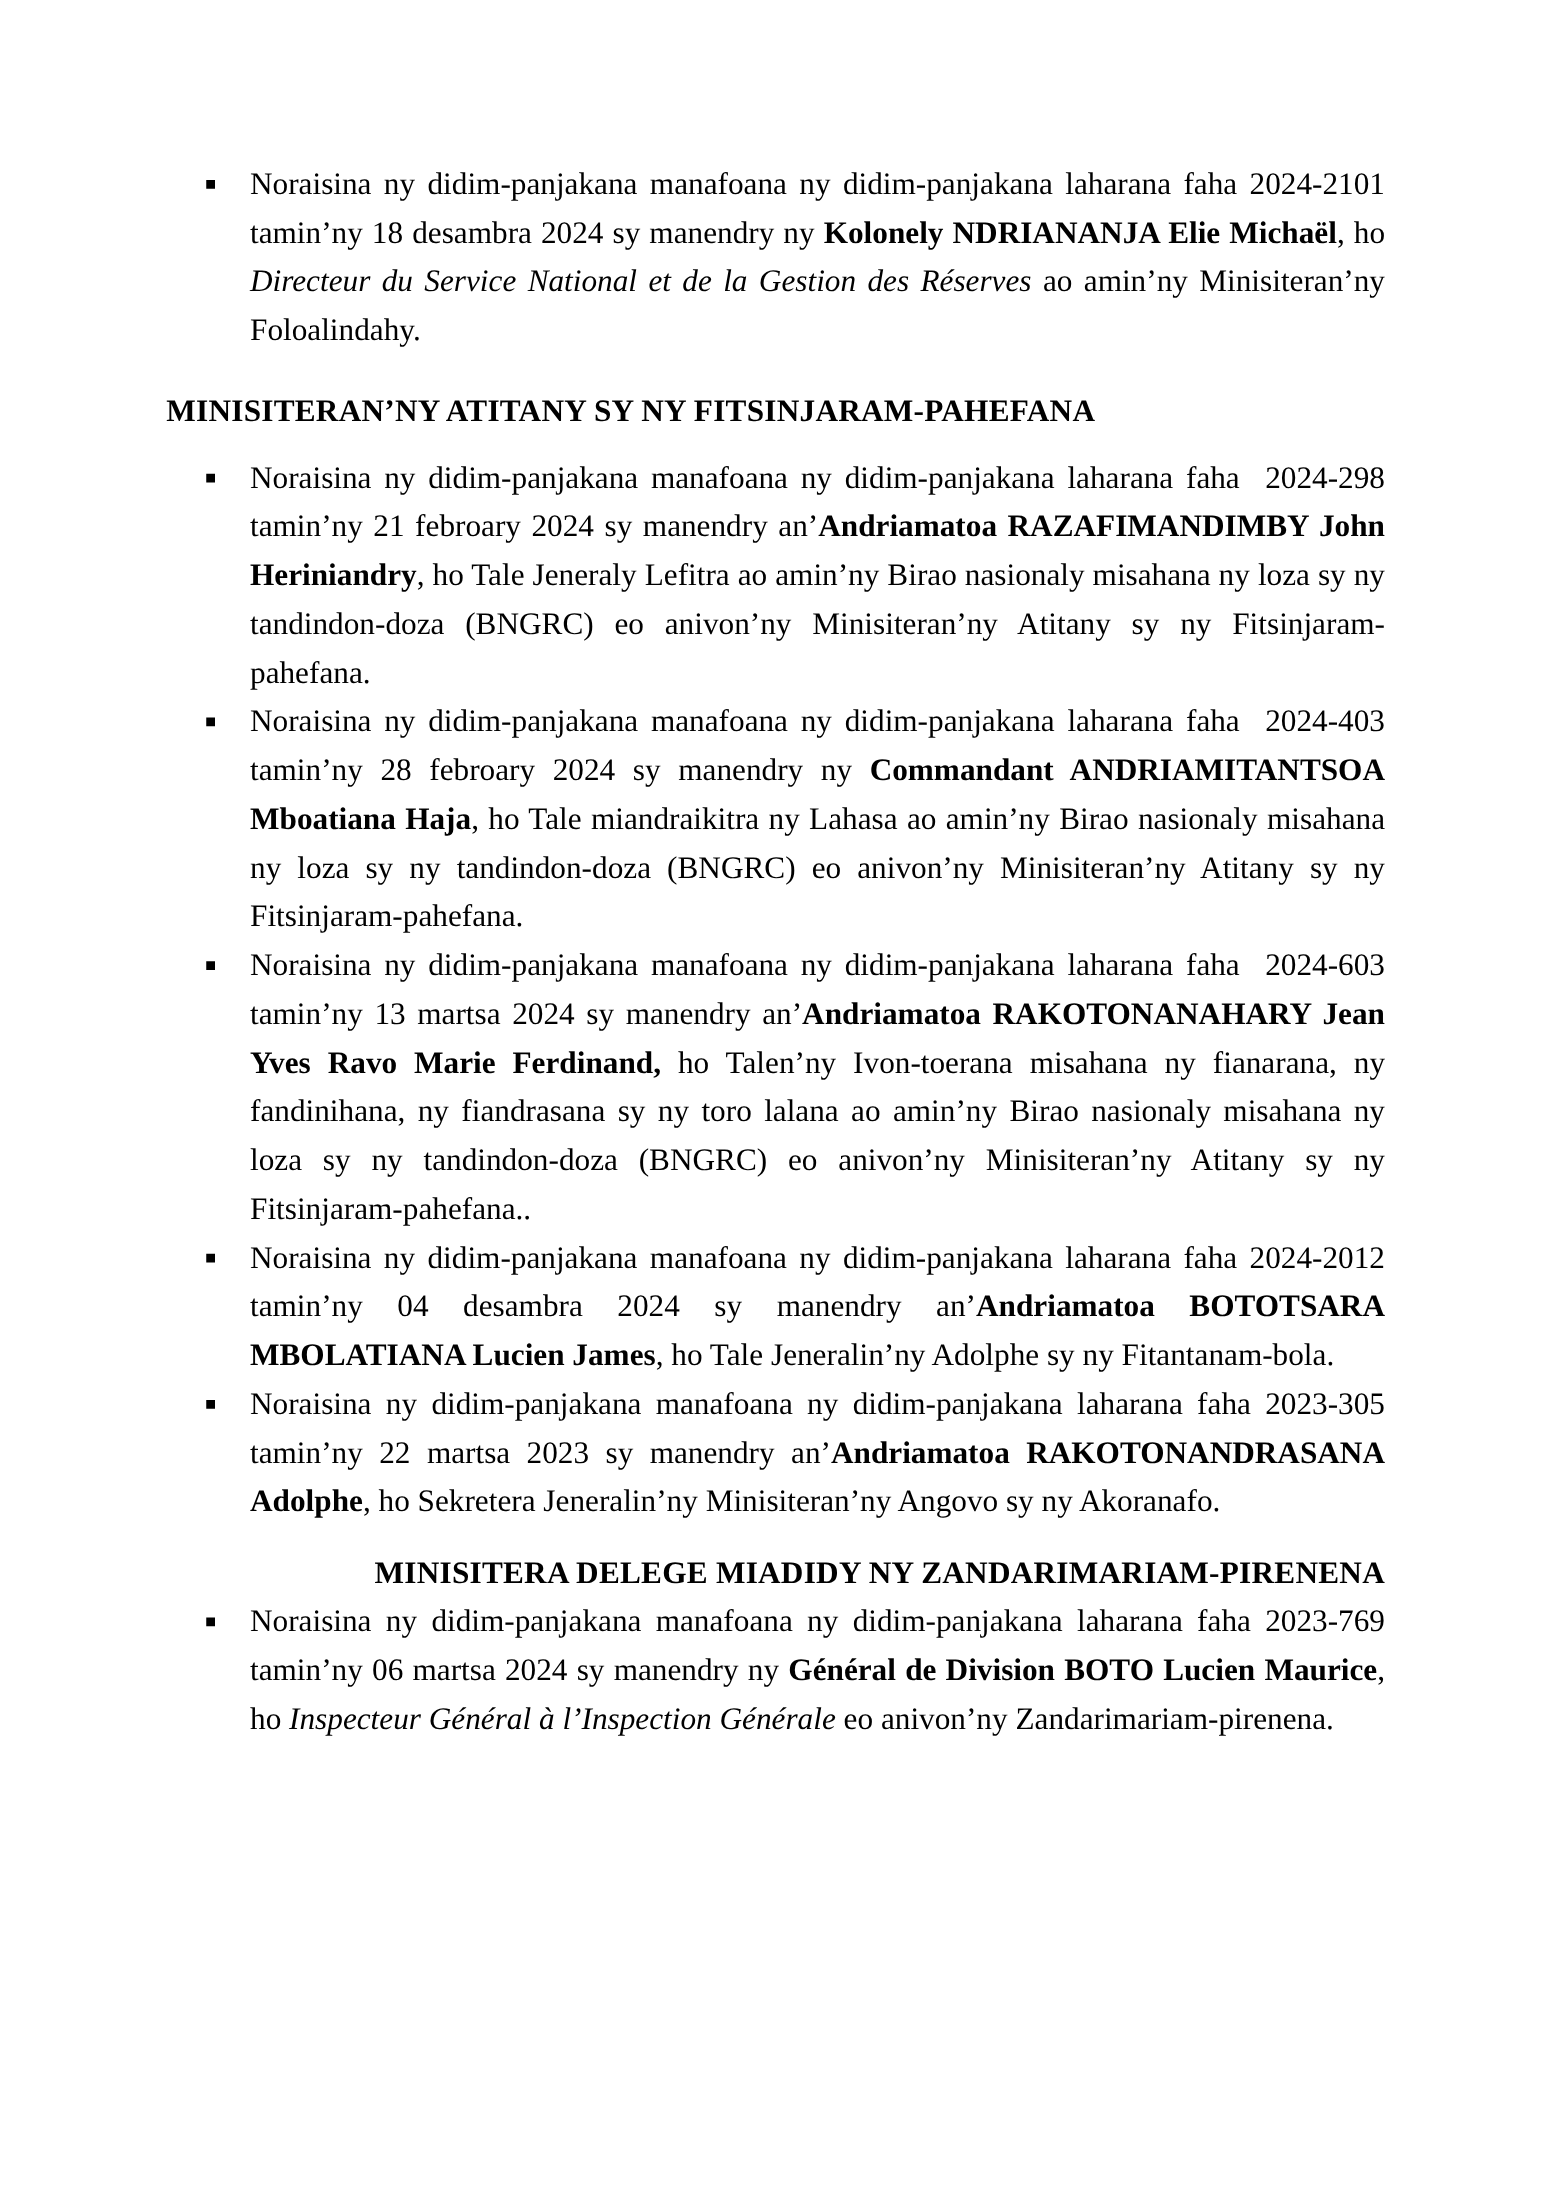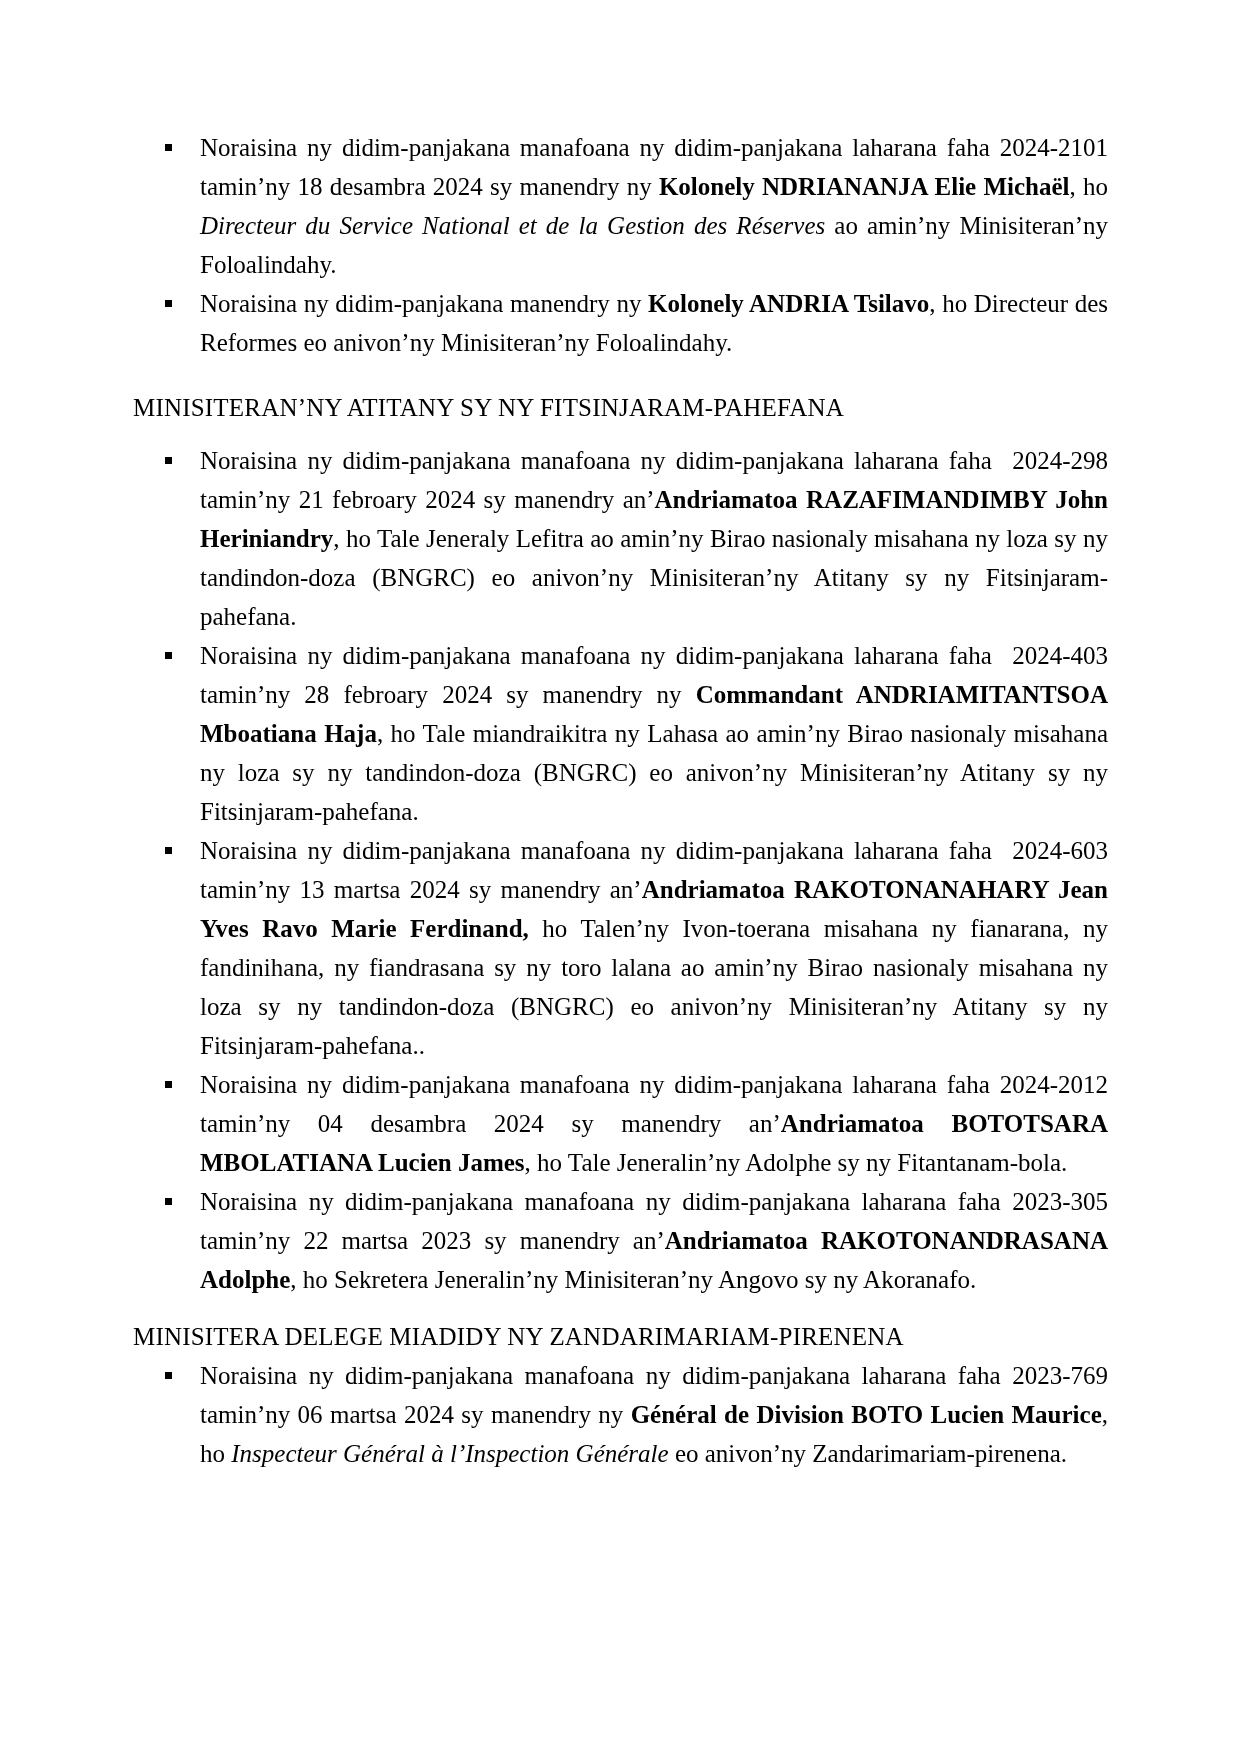--- a/index.html
+++ b/index.html
@@ -22,26 +22,26 @@
   .bullet-marker .sq{
     width:7px;height:7px;background:#000;
     margin:16px 0 0 32px;
   }
   .bullet-text{
     flex:1;
     text-align:justify;
     line-height:39px;
   }
   .heading{
-    font-weight:400;
+    font-weight:700;
     line-height:39px;
     margin:26px 0 14px 0;
     letter-spacing:0.2px;
   }
-  .heading.tight{margin:18px 0 0 0;}
+  .heading.tight{margin:18px 0 0 0;text-align:right;}
   .b{font-weight:700;}
   .i{font-style:italic;}
   .footer{
     position:absolute;
     left:133px;right:133px;top:1613px;
     text-align:right;
     white-space:nowrap;
     line-height:39px;
   }
   .seal{
@@ -54,26 +54,20 @@
 <body>
 
 <div class="page">
 
   <div class="content">
       <div class="bullet-item">
         <span class="bullet-marker">
           <span class="sq" style="display: block;"></span>
         </span>
         <span class="bullet-text"><span class="">Noraisina ny didim-panjakana manafoana ny didim-panjakana laharana faha 2024-2101 tamin’ny 18 desambra 2024 sy manendry ny </span><span class="b ">Kolonely NDRIANANJA Elie Michaël</span><span class="">, ho </span><span class="i">Directeur du Service National et de la Gestion des Réserves</span><span class=""> ao amin’ny Minisiteran’ny Foloalindahy.</span></span>
-      </div>
-      <div class="bullet-item">
-        <span class="bullet-marker">
-          <span class="sq" style="display: block;"></span>
-        </span>
-        <span class="bullet-text"><span class="">Noraisina ny didim-panjakana manendry ny </span><span class="b ">Kolonely ANDRIA Tsilavo</span><span class="">, ho Directeur des Reformes eo anivon’ny Minisiteran’ny Foloalindahy.</span></span>
       </div>
       <div class="heading">MINISITERAN’NY ATITANY SY NY FITSINJARAM-PAHEFANA</div>
       <div class="bullet-item">
         <span class="bullet-marker">
           <span class="sq" style="display: block;"></span>
         </span>
         <span class="bullet-text"><span class="">Noraisina ny didim-panjakana manafoana ny didim-panjakana laharana faha&nbsp; 2024-298 tamin’ny 21 febroary 2024 sy manendry an’</span><span class="b ">Andriamatoa RAZAFIMANDIMBY John Heriniandry</span><span class="">, ho Tale Jeneraly Lefitra ao amin’ny Birao nasionaly misahana ny loza sy ny tandindon-doza (BNGRC) eo anivon’ny Minisiteran’ny Atitany sy ny Fitsinjaram-pahefana.</span></span>
       </div>
       <div class="bullet-item">
         <span class="bullet-marker">

